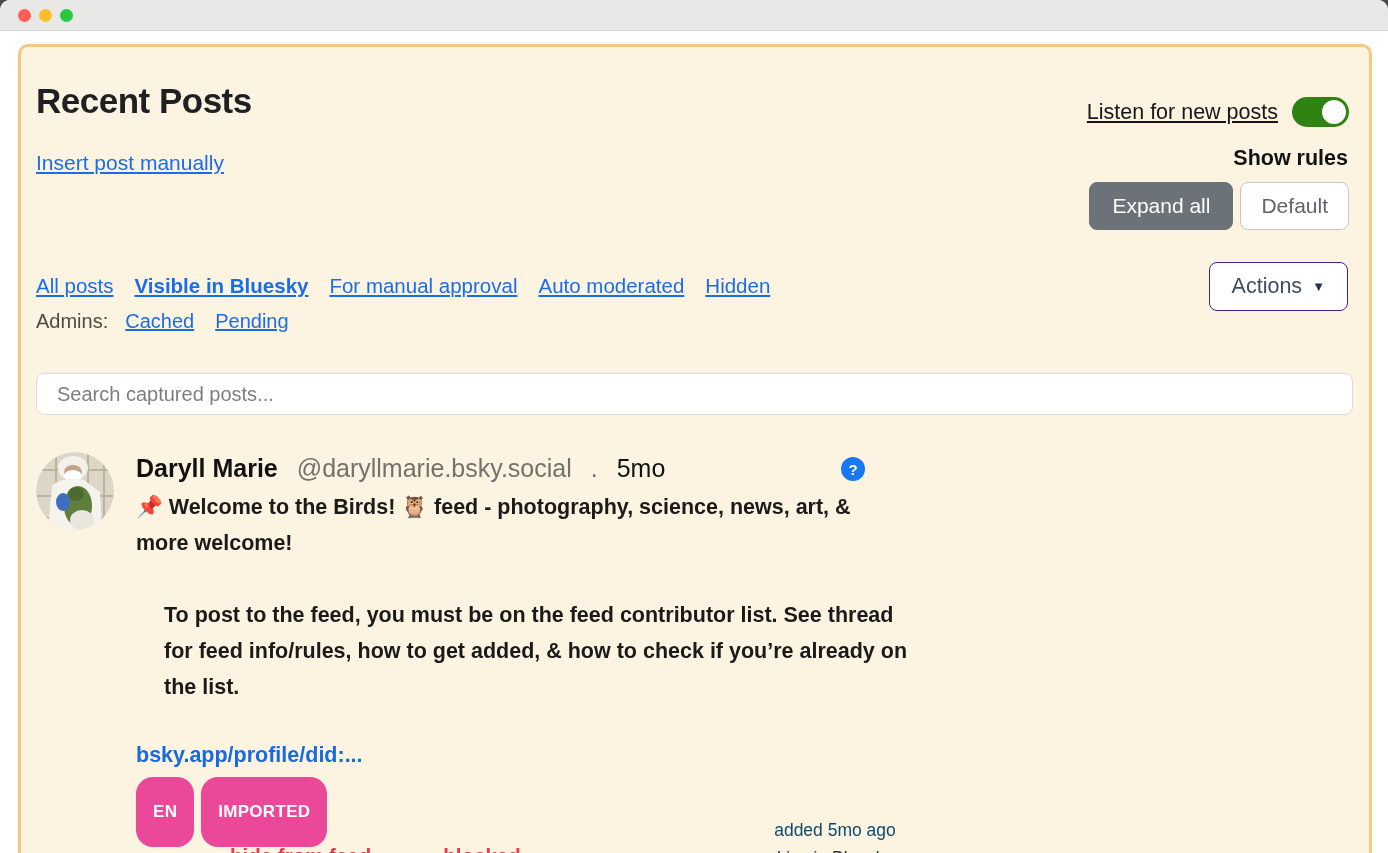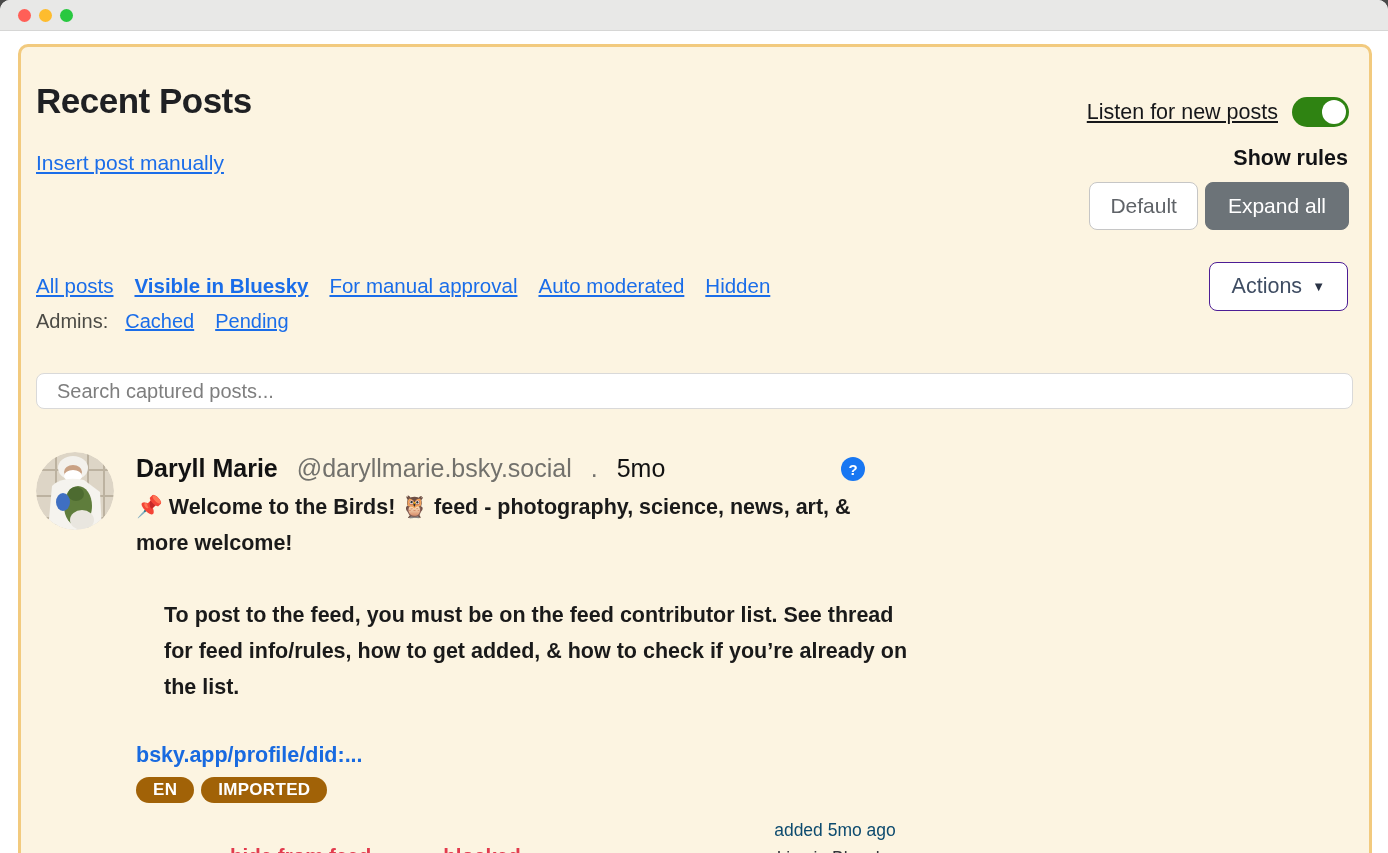--- a/index.html
+++ b/index.html
@@ -34,21 +34,21 @@
   .tabs { position:absolute; left:15px; top:227px; font-size:20.5px; display:flex; gap:21px; white-space:nowrap; }
   .tabs a.active { font-weight:700; }
   .admins { position:absolute; left:15px; top:263px; font-size:20px; display:flex; gap:21px; align-items:flex-end; }
   .admins-label { color:#4c4b45; margin-right:-4px; }
 
   .actions-btn { position:absolute; right:21px; top:215px; background:#ffffff; border:1px solid #4c1d95;
                  border-radius:8px; color:#3f4d63; font-size:21.5px; padding:11px 22px; cursor:pointer;
                  display:flex; align-items:center; gap:10px; }
   .caret { font-size:13px; color:#2b3446; }
 
-  .search { position:absolute; left:15px; top:326px; width:1317px; height:36px; background:#ffffff;
+  .search { position:absolute; left:15px; top:326px; width:1317px; height:42px; background:#ffffff;
             border:1px solid #d9d9d9; border-radius:8px; padding:0 20px; font-size:20px; color:#333;
             font-family:"Liberation Sans", sans-serif; }
   .search::placeholder { color:#7e7e7e; }
 
   .avatar { position:absolute; left:15px; top:405px; width:78px; height:78px; border-radius:50%; overflow:hidden; }
 
   .post-head { position:absolute; left:115px; top:407px; display:flex; align-items:baseline; gap:19px;
                font-size:25px; white-space:nowrap; }
   .author { font-weight:700; color:#121212; }
   .handle, .dot { color:#72716c; }
@@ -59,22 +59,22 @@
 
   .post-body { position:absolute; left:115px; width:752px; font-size:21.5px; font-weight:700;
                color:#1a1a1a; line-height:36px; }
   .body-intro { top:442px; }
   .body-rules { top:550px;margin-left:28px; }
 
   .post-link { position:absolute; left:115px; top:696px; font-size:21.5px; font-weight:700;
                color:#186ae0; text-decoration:none; cursor:pointer; }
 
   .badges { position:absolute; left:115px; top:730px; display:flex; gap:7px; }
-  .badge { background:#a16207; color:#ffffff; font-weight:700; font-size:17px; border-radius:17px;
-           padding:3px 17px; letter-spacing:.3px; }
+  .badge { background:#ec4899; color:#ffffff; font-weight:700; font-size:17px; border-radius:17px;
+           padding:25px 17px; letter-spacing:.3px; }
 
   .post-meta { position:absolute; left:734px; top:769px; width:160px; text-align:center; }
   .added { font-size:17.5px; color:#0c4a6e; line-height:28px; }
   .status { font-size:17.5px; color:#33343a; line-height:28px; }
 
   .post-actions { position:absolute; left:209px; top:797px; display:flex; gap:72px; }
   .post-actions a { color:#e23b4e; font-weight:700; font-size:20.5px; text-decoration:underline; }
 </style>
 </head>
 <body>
@@ -94,22 +94,22 @@
 
     <div class="listen-row">
       <span class="listen-label">Listen for new posts</span>
       <div class="toggle">
         <div class="knob"></div>
       </div>
     </div>
 
     <div class="show-media">Show rules</div>
     <div class="media-btns">
+      <button class="btn btn-active">Expand all</button>
       <button class="btn btn-default">Default</button>
-      <button class="btn btn-active">Expand all</button>
     </div>
 
     <div class="tabs">
       <a class="link">All posts</a>
       <a class="link active">Visible in Bluesky</a>
       <a class="link">For manual approval</a>
       <a class="link">Auto moderated</a>
       <a class="link">Hidden</a>
     </div>
 

